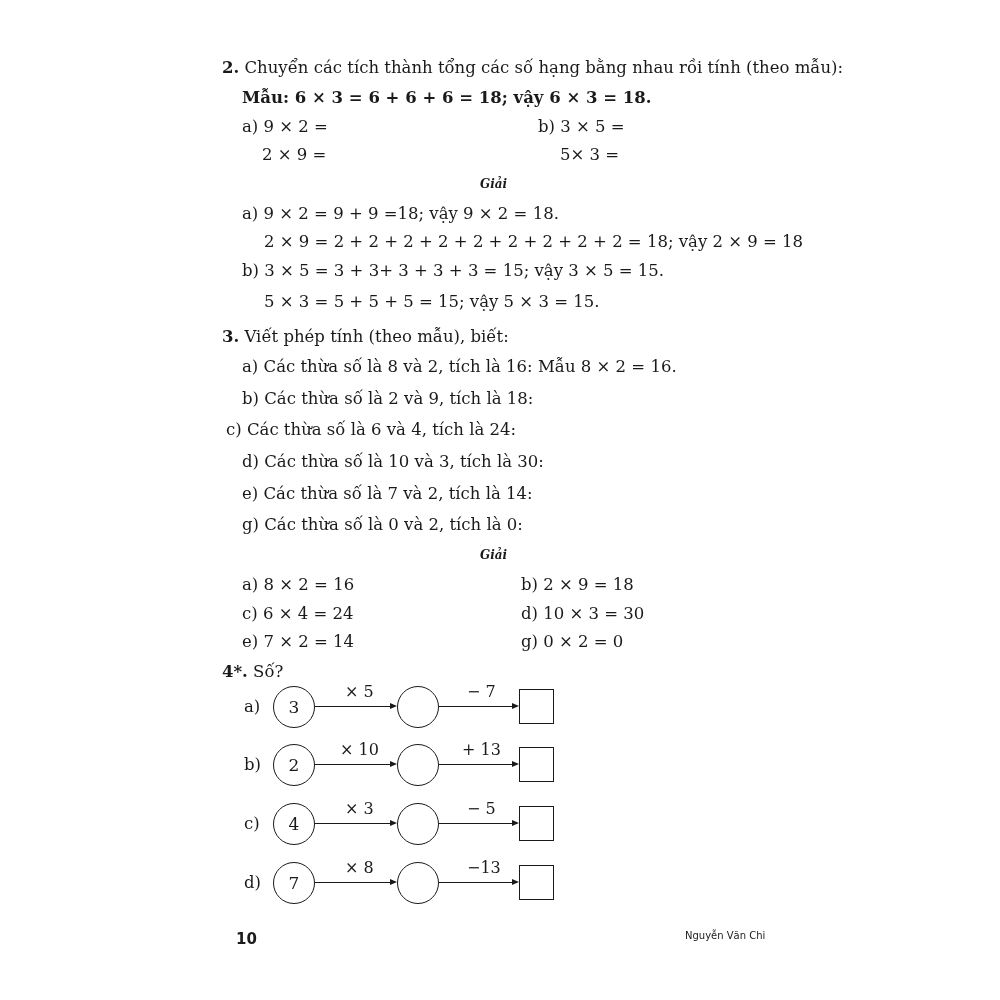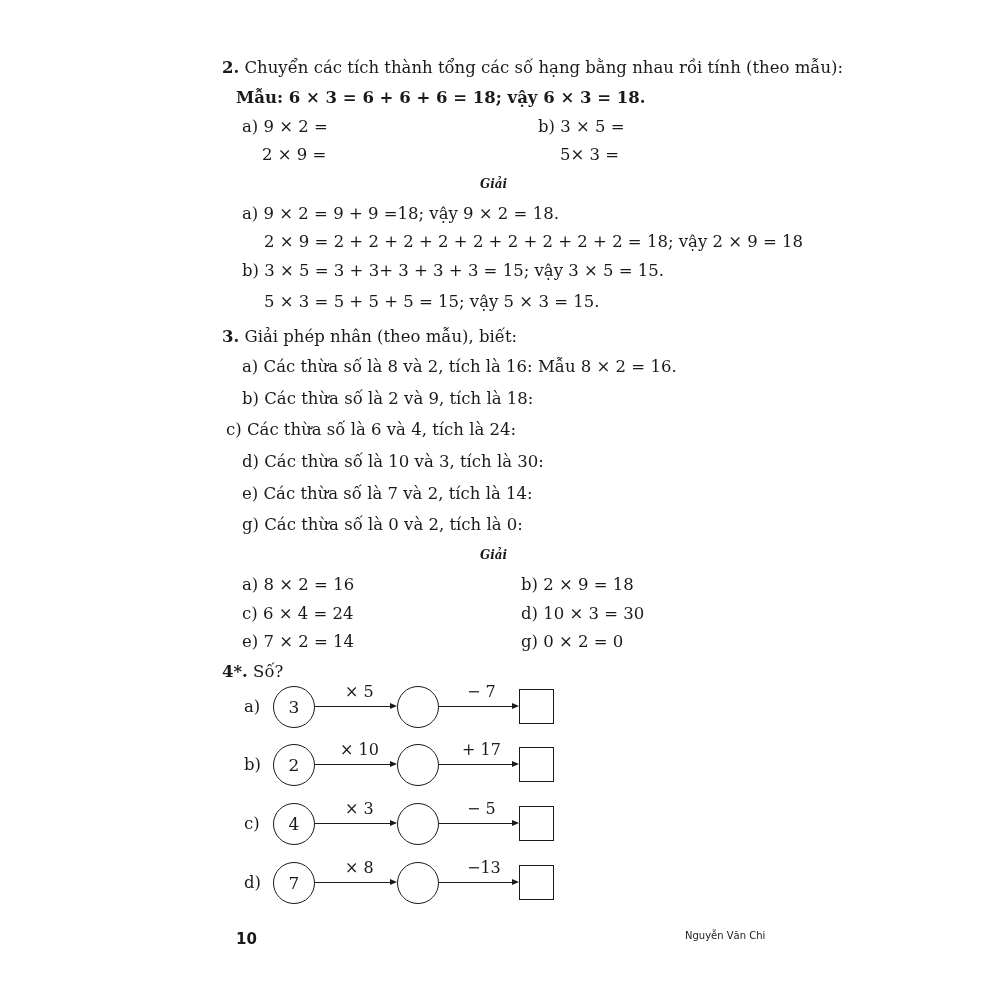--- a/index.html
+++ b/index.html
@@ -26,34 +26,34 @@
   .op1 { left:105px; }
   .op2 { left:227px; }
 </style>
 </head>
 <body>
 
 <div class="line" style="left:222px;top:58px;">
   <span class="num">2.</span>
   <span>Chuyển các tích thành tổng các số hạng bằng nhau rồi tính (theo mẫu):</span>
 </div>
-<div class="line bold" style="left:236px;top:88px;text-align:center;">Mẫu: 6 × 3 = 6 + 6 + 6 = 18; vậy 6 × 3 = 18.</div>
+<div class="line bold" style="left:242px;top:88px;text-align:center;">Mẫu: 6 × 3 = 6 + 6 + 6 = 18; vậy 6 × 3 = 18.</div>
 <div class="line" style="left:242px;top:117px;">a) 9 × 2 =</div>
 <div class="line" style="left:262px;top:145px;">2 × 9 =</div>
 <div class="line" style="left:538px;top:117px;">b) 3 × 5 =</div>
 <div class="line" style="left:560px;top:145px;">5× 3 =</div>
 <div class="line giai" style="left:480px;top:174px;">Giải</div>
 <div class="line" style="left:242px;top:204px;">a) 9 × 2 = 9 + 9 =18; vậy 9 × 2 = 18.</div>
 <div class="line" style="left:264px;top:232px;">2 × 9 = 2 + 2 + 2 + 2 + 2 + 2 + 2 + 2 + 2 = 18; vậy 2 × 9 = 18</div>
 <div class="line" style="left:242px;top:261px;">b) 3 × 5 = 3 + 3+ 3 + 3 + 3 = 15; vậy 3 × 5 = 15.</div>
 <div class="line" style="left:264px;top:292px;">5 × 3 = 5 + 5 + 5 = 15; vậy 5 × 3 = 15.</div>
 
 <div class="line" style="left:222px;top:327px;">
   <span class="num">3.</span>
-  <span>Giải phép nhân (theo mẫu), biết:</span>
+  <span>Viết phép tính (theo mẫu), biết:</span>
 </div>
 <div class="line" style="left:242px;top:357px;">a) Các thừa số là 8 và 2, tích là 16: Mẫu 8 × 2 = 16.</div>
 <div class="line" style="left:242px;top:389px;">b) Các thừa số là 2 và 9, tích là 18:</div>
 <div class="line" style="left:226px;top:420px;">c) Các thừa số là 6 và 4, tích là 24:</div>
 <div class="line" style="left:242px;top:452px;">d) Các thừa số là 10 và 3, tích là 30:</div>
 <div class="line" style="left:242px;top:484px;">e) Các thừa số là 7 và 2, tích là 14:</div>
 <div class="line" style="left:242px;top:515px;">g) Các thừa số là 0 và 2, tích là 0:</div>
 <div class="line giai" style="left:480px;top:545px;">Giải</div>
 <div class="line" style="left:242px;top:575px;">a) 8 × 2 = 16</div>
 <div class="line" style="left:521px;top:575px;">b) 2 × 9 = 18</div>
@@ -78,21 +78,21 @@
   <div class="box"></div>
 </div>
 
 <div class="row" style="top:741px;">
   <span class="lbl">b)</span>
   <div class="circle c1">2</div>
   <div class="arrow a1"></div>
   <span class="op op1" style="left:100px;">× 10</span>
   <div class="circle c2"></div>
   <div class="arrow a2"></div>
-  <span class="op op2" style="left:222px;">+ 17</span>
+  <span class="op op2" style="left:222px;">+ 13</span>
   <div class="box"></div>
 </div>
 
 <div class="row" style="top:800px;">
   <span class="lbl">c)</span>
   <div class="circle c1">4</div>
   <div class="arrow a1"></div>
   <span class="op op1">× 3</span>
   <div class="circle c2"></div>
   <div class="arrow a2"></div>

